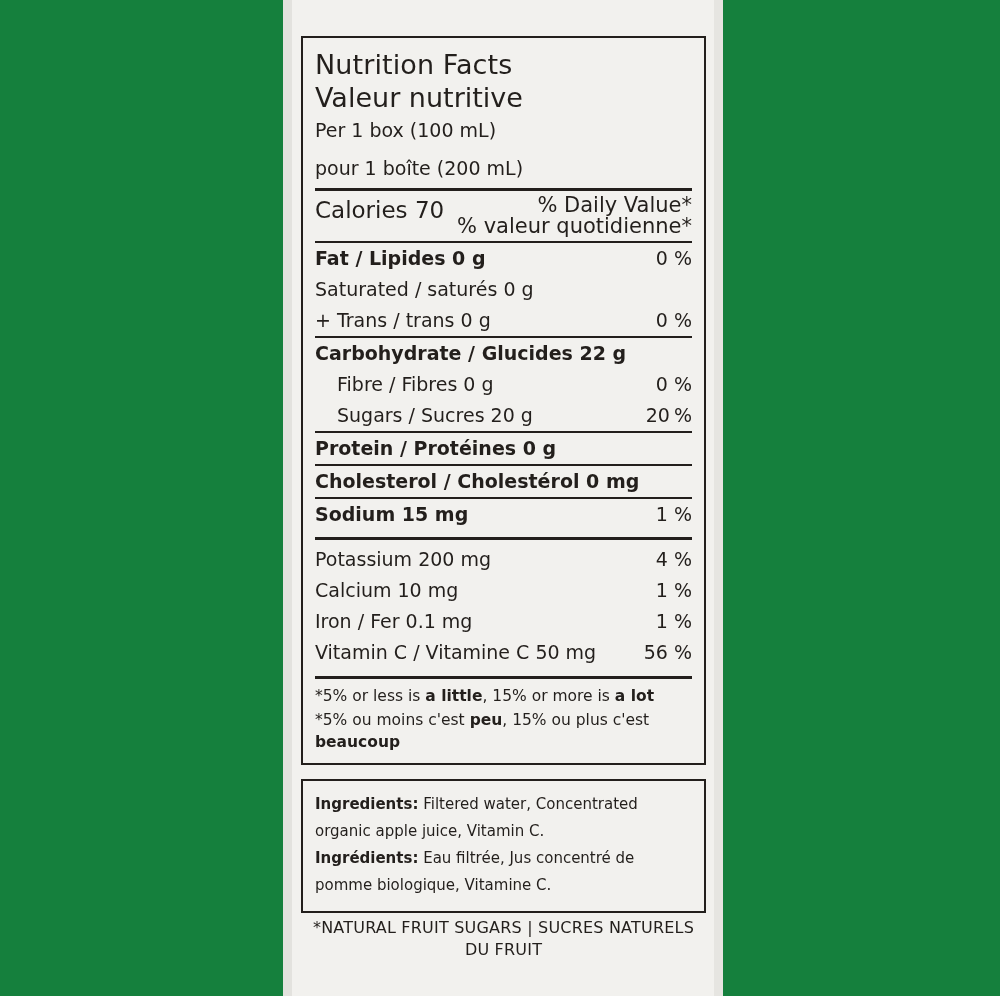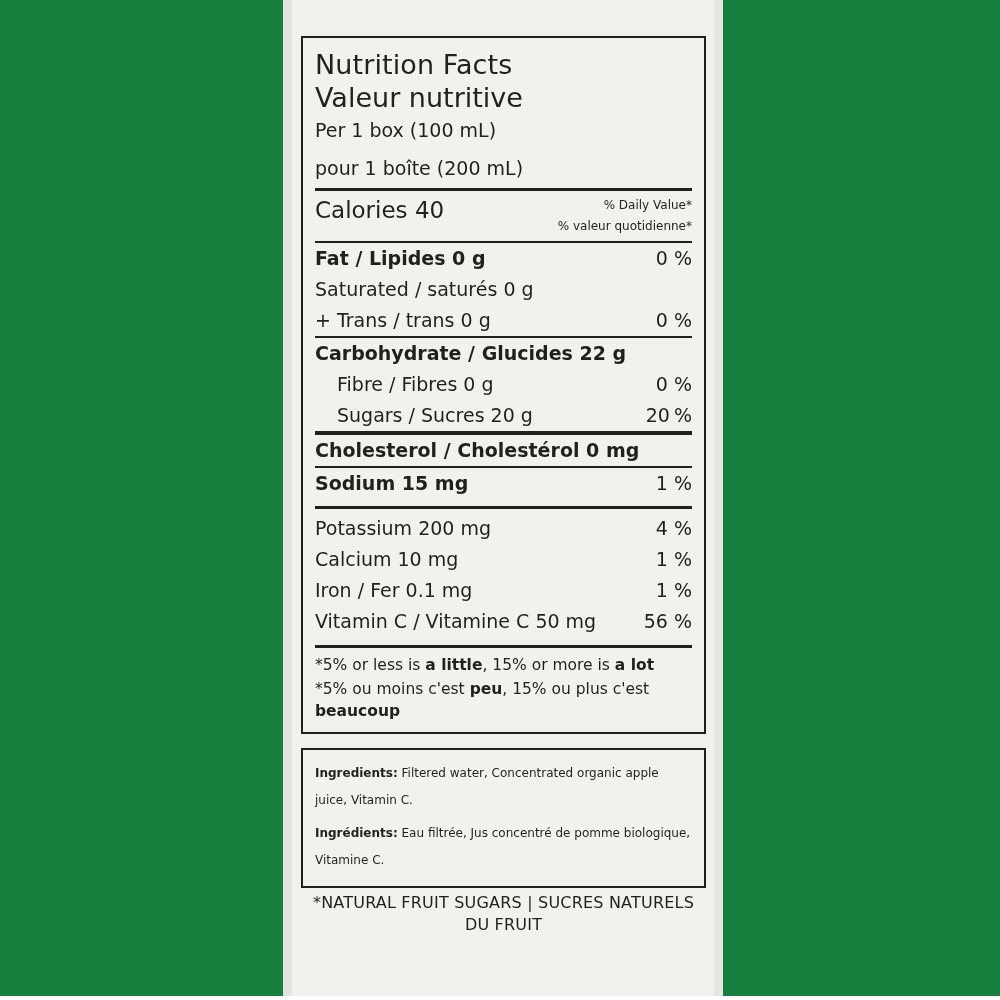--- a/index.html
+++ b/index.html
@@ -108,21 +108,21 @@
     align-items: flex-start;
     justify-content: space-between;
     padding: 4px 0 4px 0;
   }
   .cal-left {
     font-size: 23px;
     line-height: 30px;
   }
   .dv-right {
     text-align: right;
-    font-size: 12px;
+    font-size: 21px;
     line-height: 21px;
   }
 
   .b { font-weight: bold; }
   .indent { padding-left: 22px; }
 
   .fat-group {
     display: flex;
     justify-content: space-between;
     align-items: stretch;
@@ -147,25 +147,25 @@
     padding: 6px 0 2px 0;
   }
 
   .ing-box {
     border: 2px solid #231f1c;
     border-top: none;
     background: #f2f1ee;
     padding: 10px 12px 12px 12px;
   }
   .ing-text {
-    font-size: 12px;
+    font-size: 15px;
     line-height: 27px;
     color: #231f1c;
   }
-  .ing-text + .ing-text { margin-top: 6px; }
+  .ing-text + .ing-text { }
 
   .natural {
     text-align: center;
     font-size: 16px;
     line-height: 22px;
     letter-spacing: 0.2px;
     color: #231f1c;
     margin-top: 4px;
   }
 
@@ -187,21 +187,21 @@
 
         <div class="title1">Nutrition Facts</div>
         <div class="title2">Valeur nutritive</div>
 
         <div class="serving">Per 1 box (100 mL)</div>
         <div class="serving" style="margin-top:13px">pour 1 boîte (200 mL)</div>
 
         <div class="rule-thick"></div>
 
         <div class="cal-row">
-          <div class="cal-left">Calories 40</div>
+          <div class="cal-left">Calories 70</div>
           <div class="dv-right">
             <div>% Daily Value*</div>
             <div>% valeur quotidienne*</div>
           </div>
         </div>
 
         <div class="rule-med"></div>
 
         <div class="fat-group">
           <div class="names">
@@ -228,20 +228,24 @@
         </div>
         <div class="row">
           <div class="left indent">Sugars / Sucres 20 g</div>
           <div class="right">
             <span>20</span><span class="pct-sign">%</span>
           </div>
         </div>
 
         <div class="rule-med"></div>
 
+        <div class="row">
+          <div class="left b">Protein / Protéines 0 g</div>
+          <div class="right"></div>
+        </div>
 
         <div class="rule-med"></div>
 
         <div class="row">
           <div class="left b">Cholesterol / Cholestérol 0 mg</div>
           <div class="right"></div>
         </div>
 
         <div class="rule-med"></div>
 

